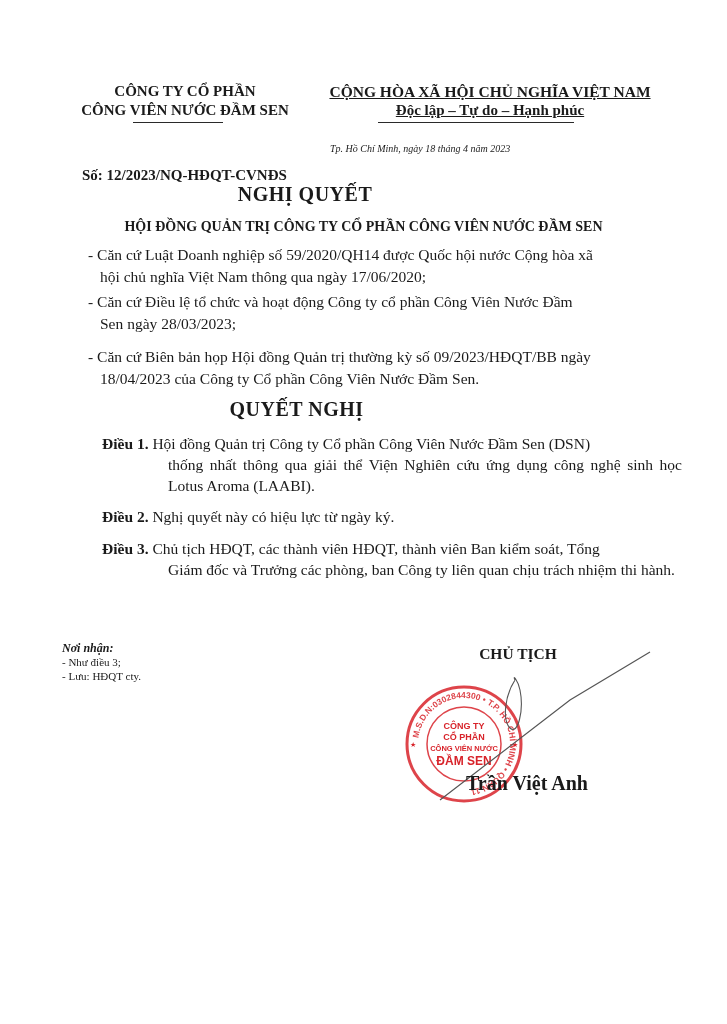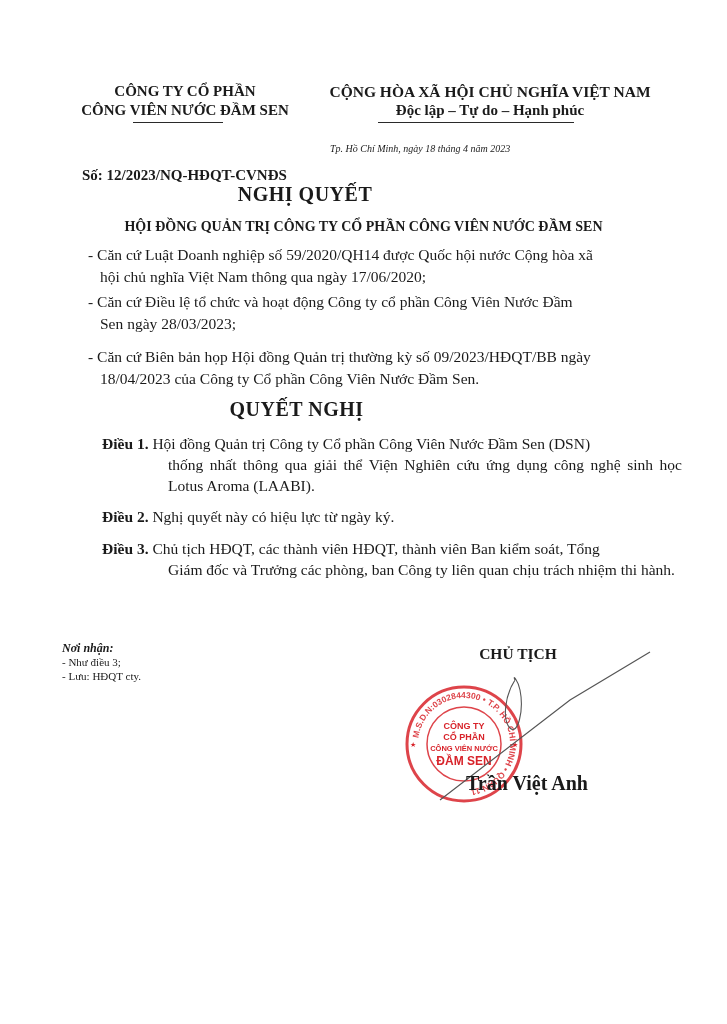--- a/index.html
+++ b/index.html
@@ -2,21 +2,21 @@
 <html><head>
 <meta charset="utf-8">
 <style>
   html, body { margin: 0; padding: 0; }
   body {
     width: 727px; height: 1024px; background: #ffffff; position: relative; overflow: hidden;
     font-family: "Liberation Serif", "DejaVu Serif", serif; color: #1a1a1a;
   }
   .abs { position: absolute; }
   .hdr-left { left: 60px; top: 82px; width: 250px; text-align: center; font-size: 15px; line-height: 19px; font-weight: bold; }
-  .hdr-right { left: 300px; top: 82px; width: 380px; text-align: center; font-size: 15.5px; line-height: 19px; font-weight: bold; }
+  .hdr-right { left: 300px; top: 82px; width: 380px; text-align: center; font-size: 15.5px; line-height: 19px; font-weight: bold; text-decoration: underline; }
   .hdr-right .sub { font-size: 15px; }
   .rule { position: absolute; height: 1px; background: #2a2a2a; }
   .docno { left: 82px; top: 143px; font-size: 15px; font-weight: bold; margin-top: 24px; }
   .place-date { left: 330px; top: 143px; font-size: 10px; font-style: italic; }
   .title1 { left: 0; width: 610px; top: 183px; text-align: center; font-size: 20px; font-weight: bold; letter-spacing: 0.5px; }
   .subtitle { left: 0; width: 727px; top: 219px; text-align: center; font-size: 14px; font-weight: bold; }
   .basis { left: 88px; width: 600px; font-size: 15.5px; line-height: 22px; text-align: justify; }
   .basis .first { display: block; }
   .basis .cont { display: block; padding-left: 12px; }
   .title2 { left: 0; width: 593px; top: 398px; text-align: center; font-size: 20px; font-weight: bold; letter-spacing: 0.5px; }

